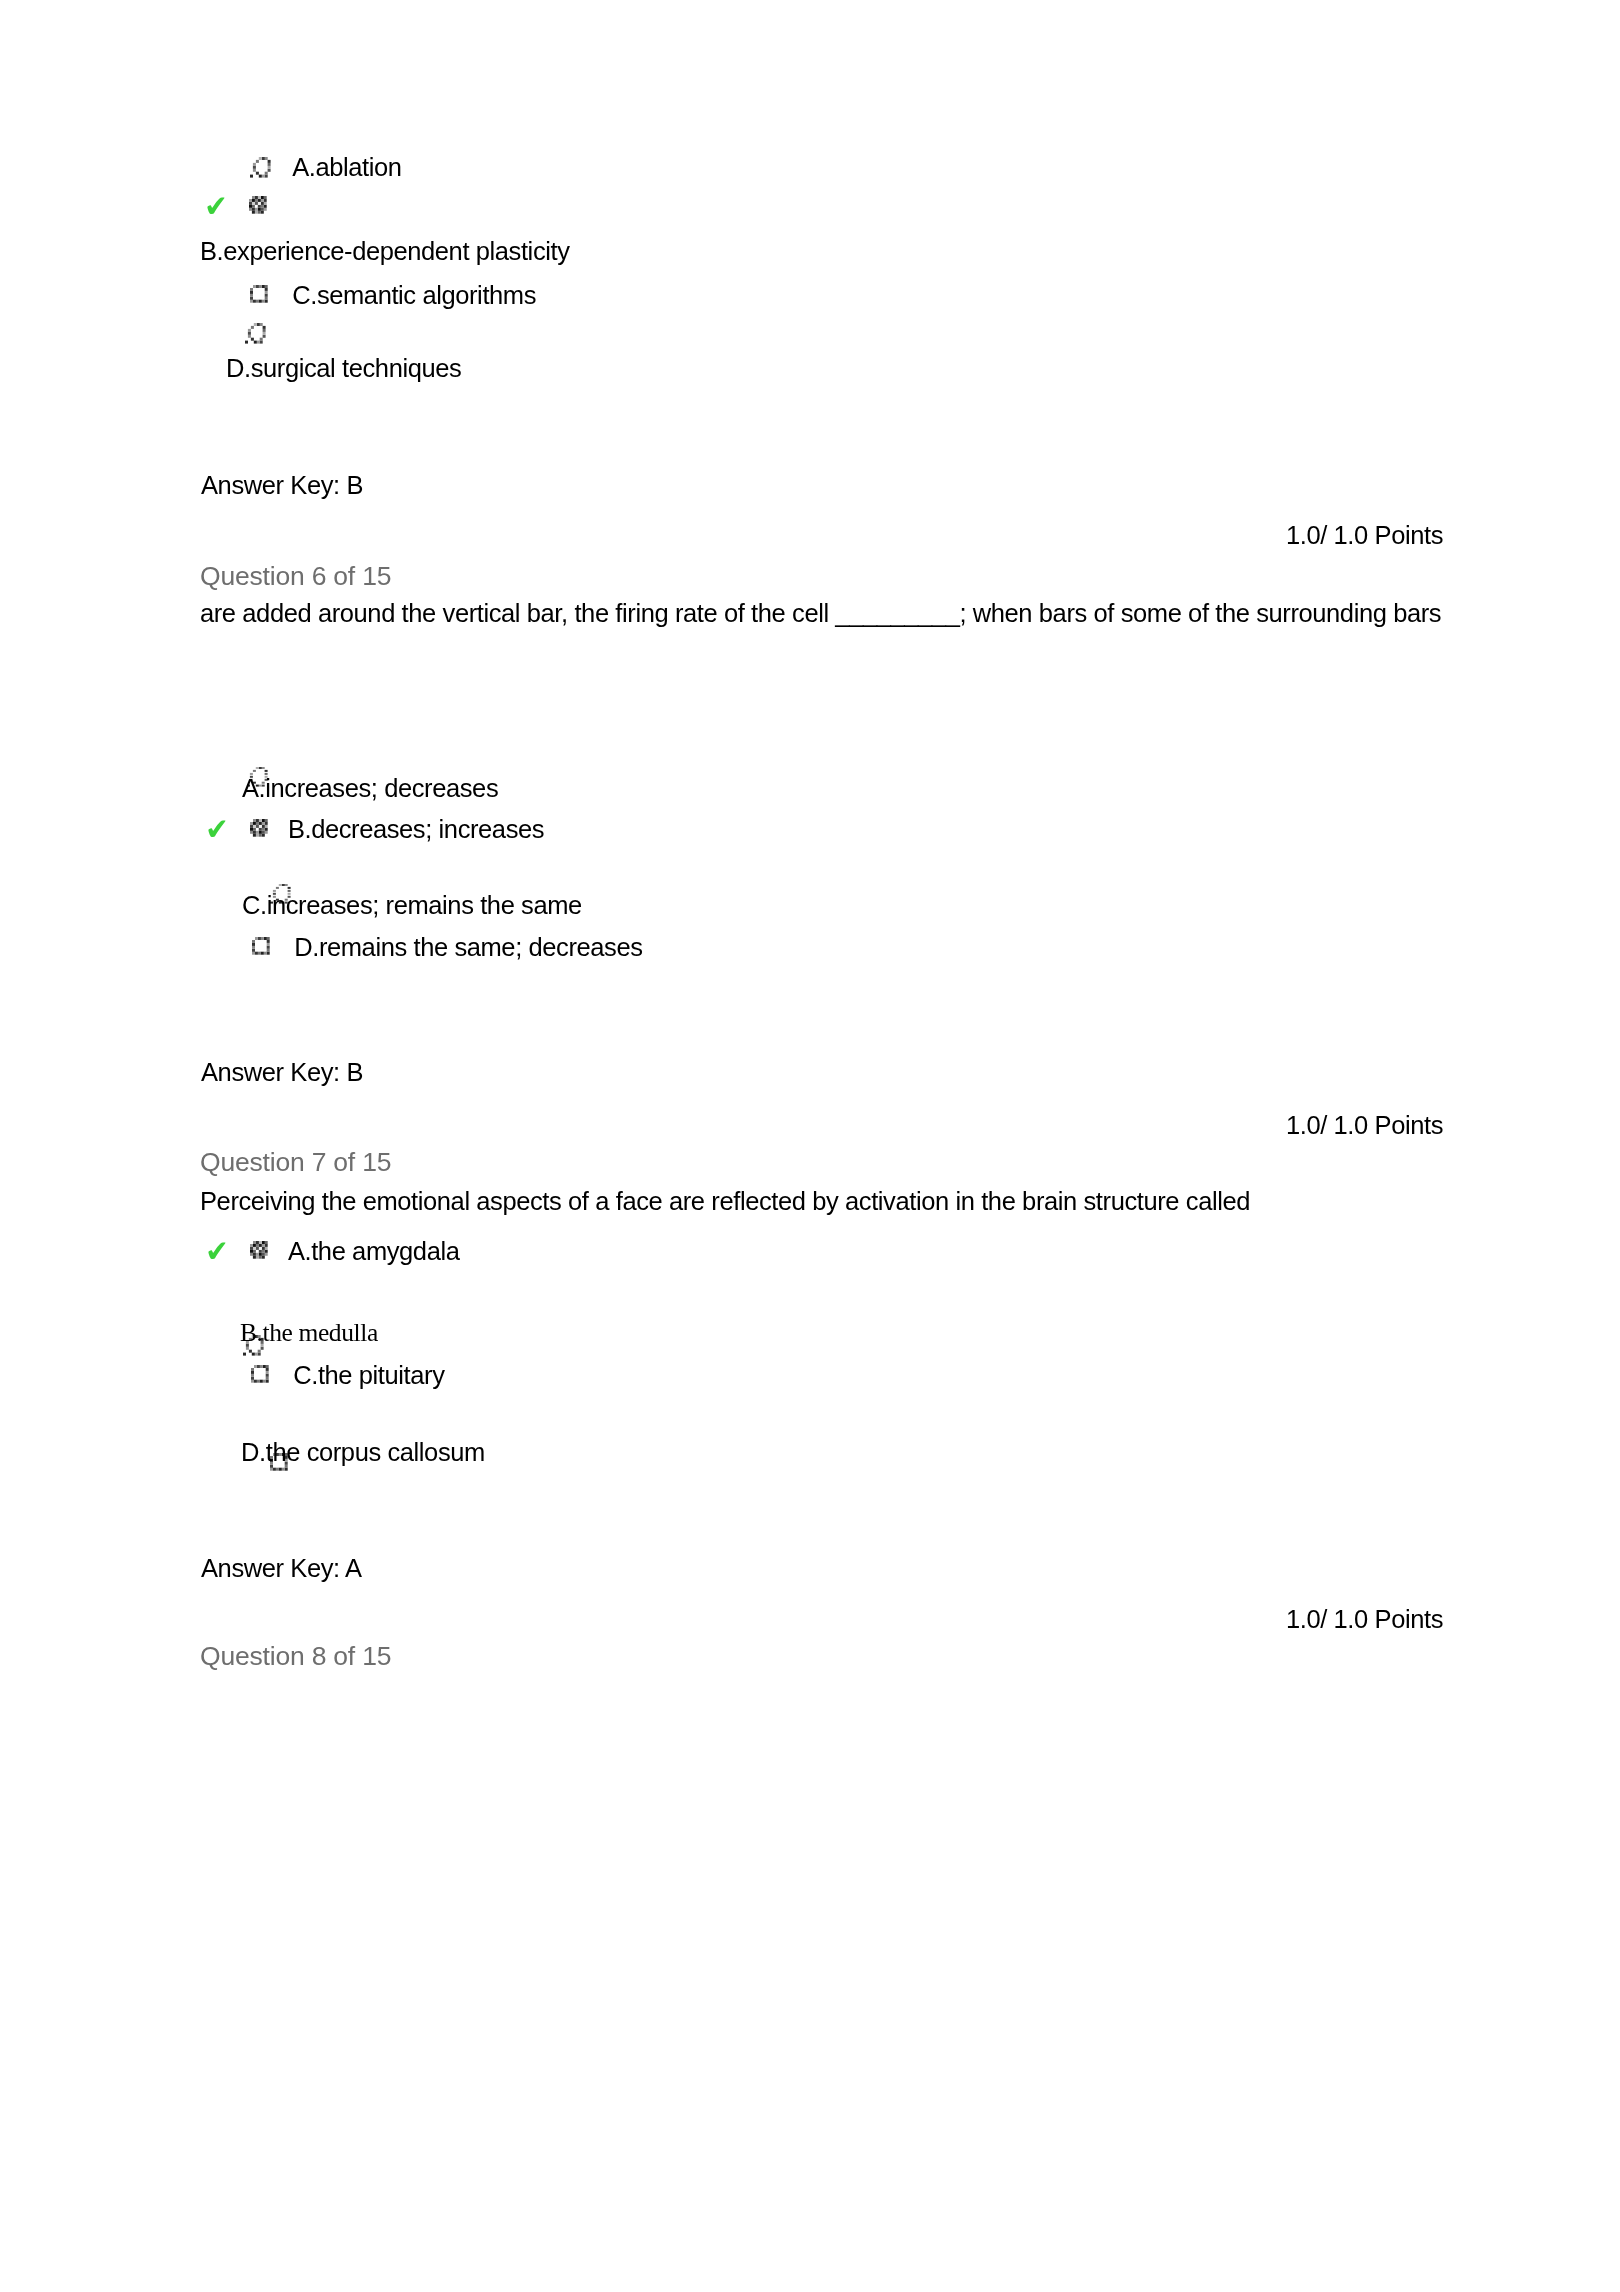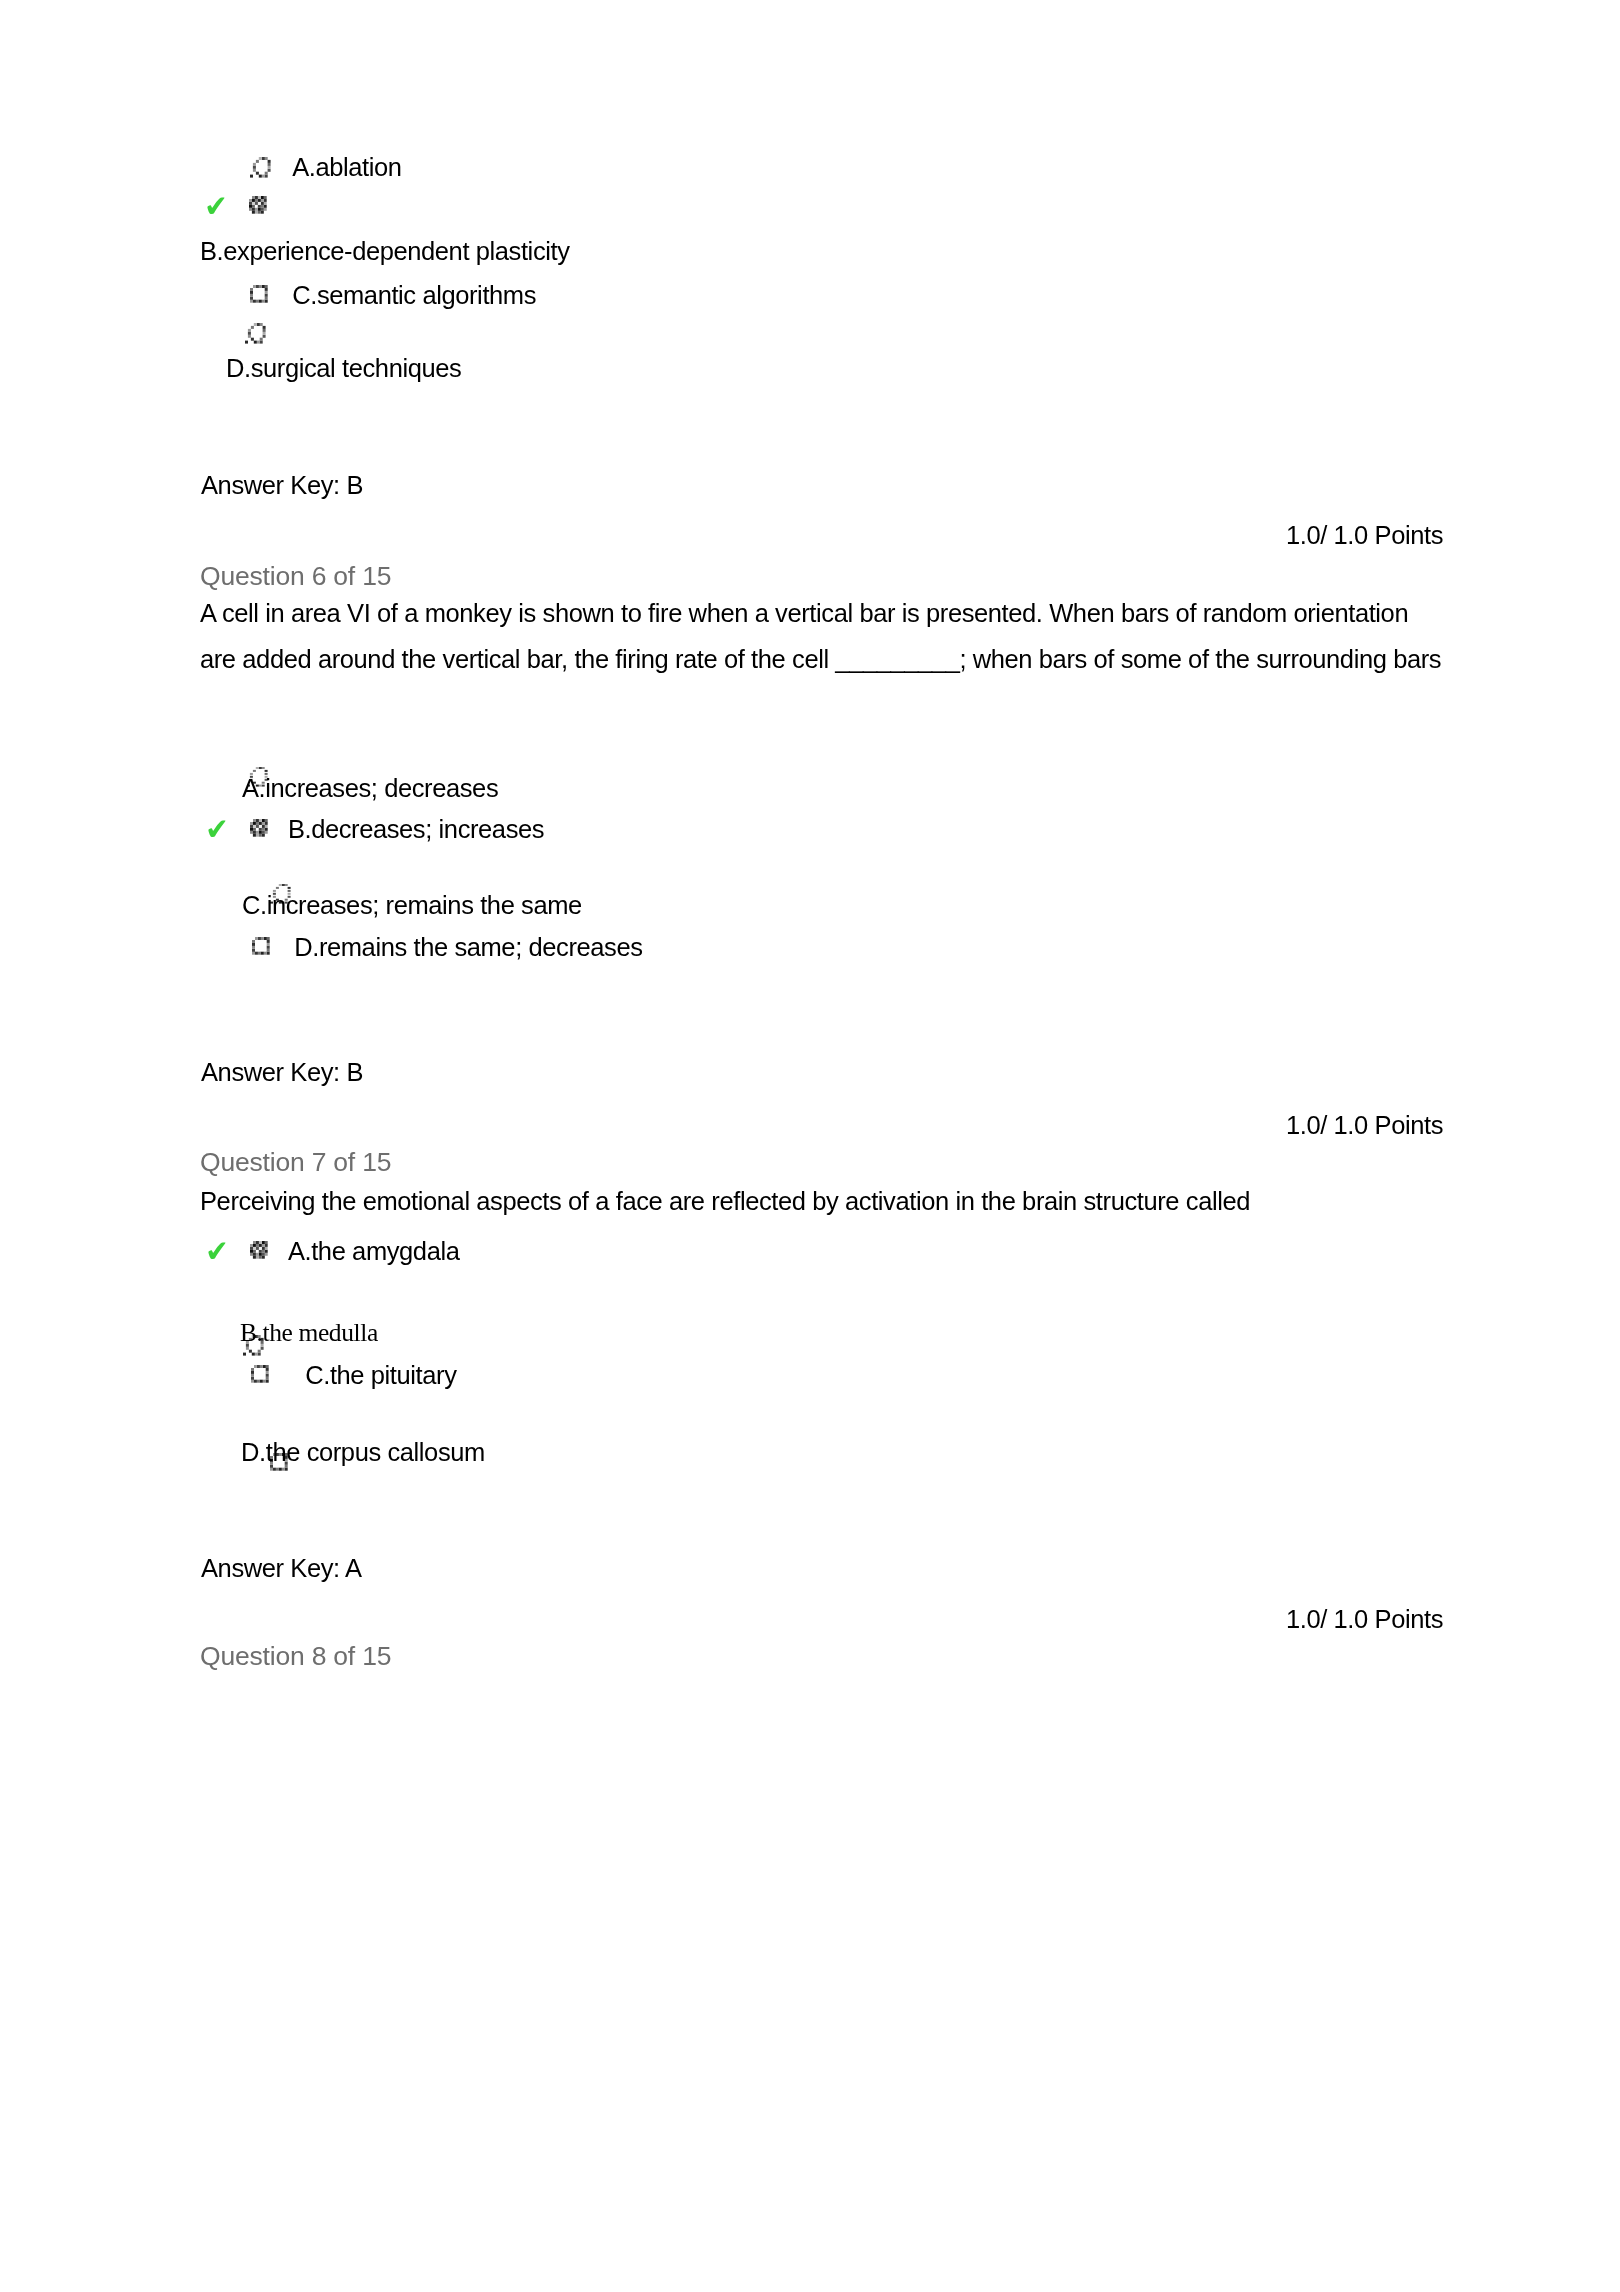--- a/index.html
+++ b/index.html
@@ -86,21 +86,20 @@
     <div class="abs label" style="left:226px;top:354px;">D.surgical techniques</div>
 
     <div class="abs answer-key" style="left:201px;top:471px;">Answer Key: B</div>
   </div>
 
   <div>
     <div class="points" style="top:521px;">1.0/ 1.0 Points</div>
     <div class="abs qheader" style="left:200px;top:561px;">Question 6 of 15</div>
 
     <div class="abs" style="left:200px;top:594px;">
-      <div class="para-line">A cell in area VI of a monkey is shown to fire when a vertical bar is presented. When bars of random orientation</div>
       <div class="para-line">are added around the vertical bar, the firing rate of the cell _________; when bars of some of the surrounding bars</div>
     </div>
 
     <span class="abs bicon v1" style="left:247px;top:742px;"></span>
     <div class="abs label" style="left:242px;top:774px;">A.increases; decreases</div>
 
     <div class="abs chk-row" style="left:205px;top:815px;">
       <span class="check">✔</span>
       <span class="bicon v2"></span>
       <span class="label">B.decreases; increases</span>
@@ -124,21 +123,21 @@
 
     <div class="abs chk-row" style="left:205px;top:1237px;">
       <span class="check">✔</span>
       <span class="bicon v2"></span>
       <span class="label">A.the amygdala</span>
     </div>
 
     <span class="abs bicon v1" style="left:243px;top:1286px;"></span>
     <div class="abs label" style="left:240px;top:1318px;font-family:Liberation Serif, serif;">B.the medulla</div>
 
-    <div class="abs opt-row" style="left:251px;top:1361px;gap:12px;">
+    <div class="abs opt-row" style="left:251px;top:1361px;">
       <span class="bicon v3"></span>
       <span class="label">C.the pituitary</span>
     </div>
 
     <span class="abs bicon v3" style="left:245px;top:1404px;"></span>
     <div class="abs label" style="left:241px;top:1438px;">D.the corpus callosum</div>
 
     <div class="abs answer-key" style="left:201px;top:1554px;">Answer Key: A</div>
   </div>
 

